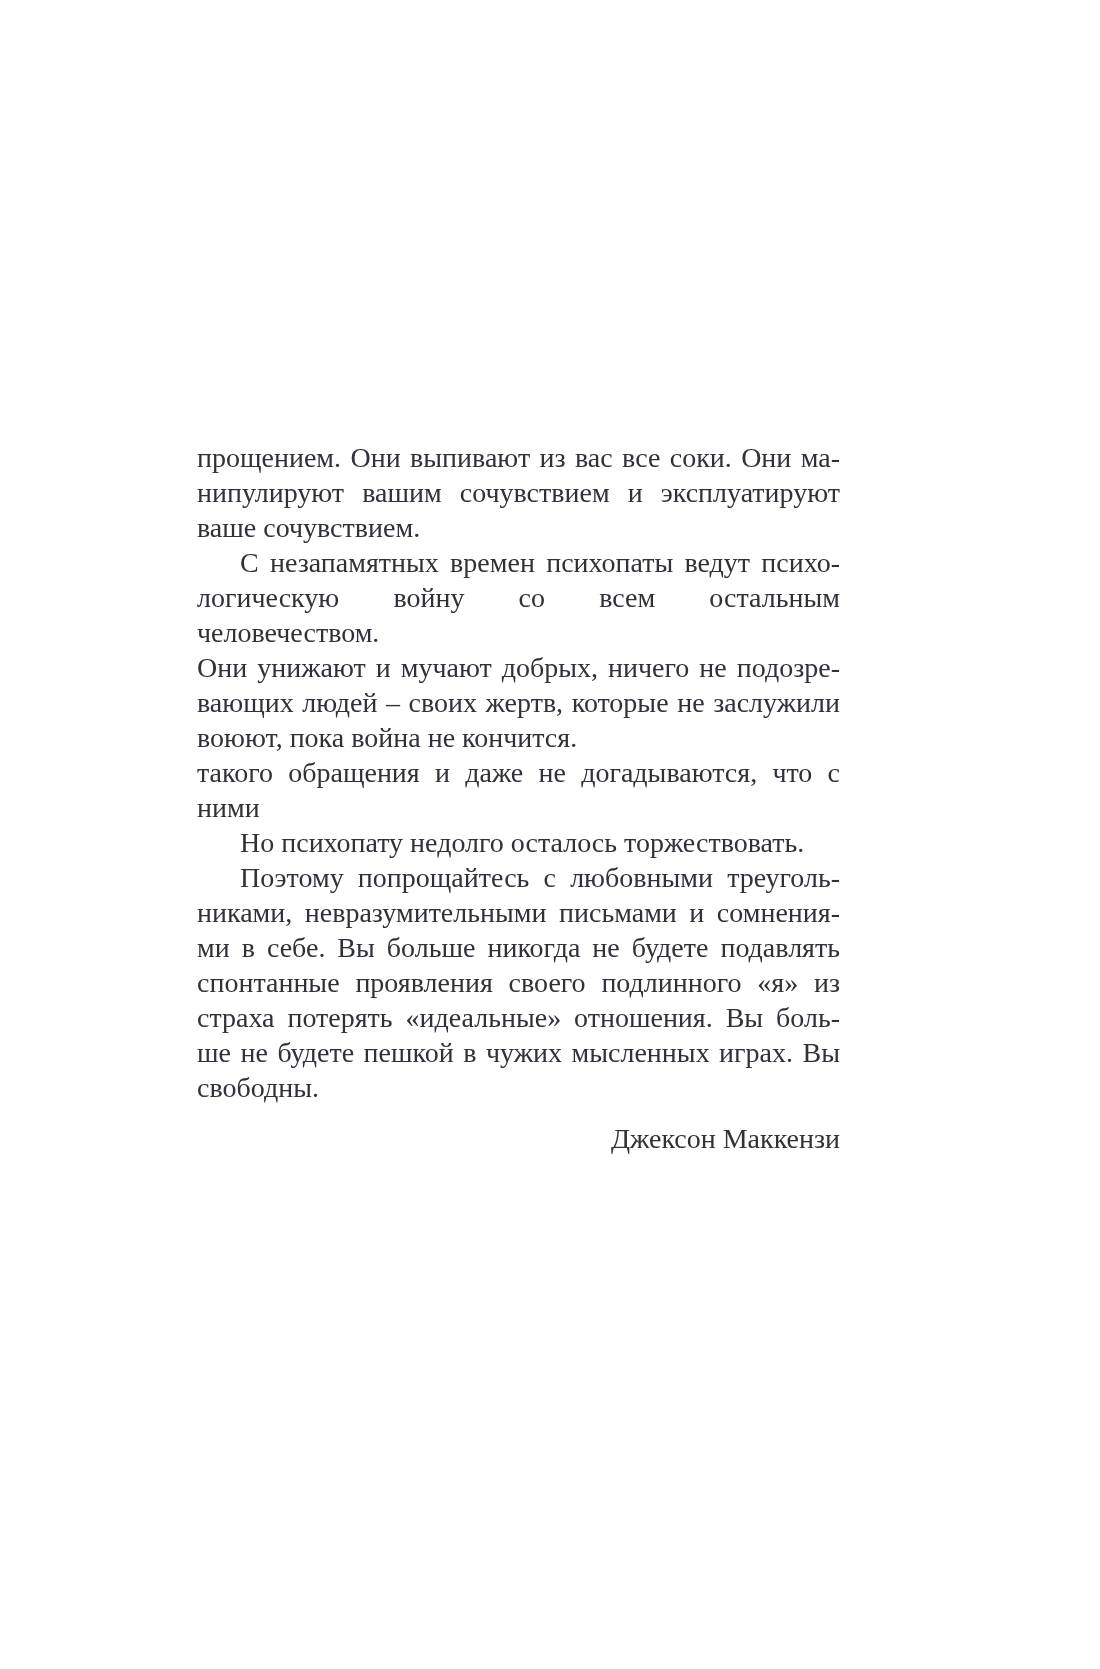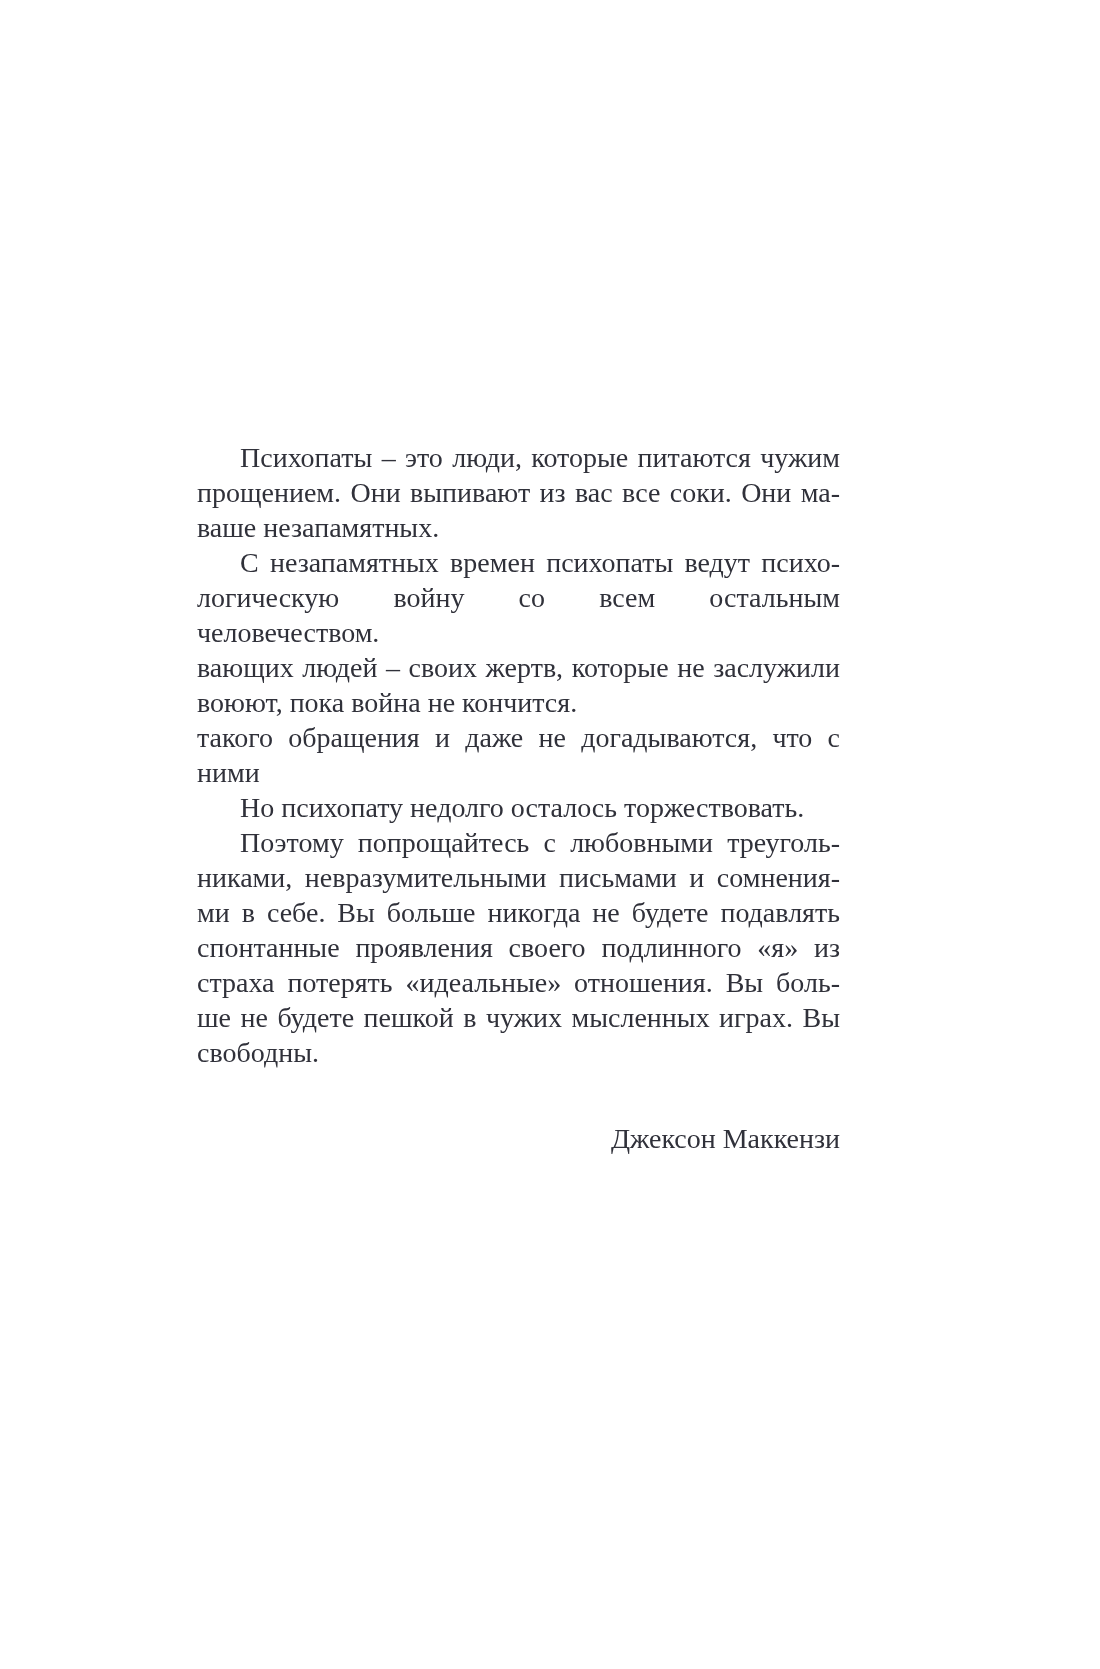--- a/index.html
+++ b/index.html
@@ -43,25 +43,26 @@
     font-size: 28px;
     line-height: 35px;
     text-align: right;
   }
 </style>
 </head>
 <body>
 
 <div class="sheet">
   <div class="text-block">
-      <div class="line indent">Психопаты – это люди, которые питаются чужим</div>
       <div class="line">прощением. Они выпивают из вас все соки. Они ма-</div>
-      <div class="line last">ваше незапамятных.</div>
+      <div class="line">нипулируют вашим сочувствием и эксплуатируют</div>
+      <div class="line last">ваше сочувствием.</div>
       <div class="line indent">С незапамятных времен психопаты ведут психо-</div>
       <div class="line">логическую войну со всем остальным человечеством.</div>
+      <div class="line">Они унижают и мучают добрых, ничего не подозре-</div>
       <div class="line">вающих людей – своих жертв, которые не заслужили</div>
       <div class="line last">воюют, пока война не кончится.</div>
       <div class="line">такого обращения и даже не догадываются, что с ними</div>
       <div class="line indent last">Но психопату недолго осталось торжествовать.</div>
       <div class="line indent">Поэтому попрощайтесь с любовными треуголь-</div>
       <div class="line">никами, невразумительными письмами и сомнения-</div>
       <div class="line">ми в себе. Вы больше никогда не будете подавлять</div>
       <div class="line">спонтанные проявления своего подлинного «я» из</div>
       <div class="line">страха потерять «идеальные» отношения. Вы боль-</div>
       <div class="line">ше не будете пешкой в чужих мысленных играх. Вы</div>

